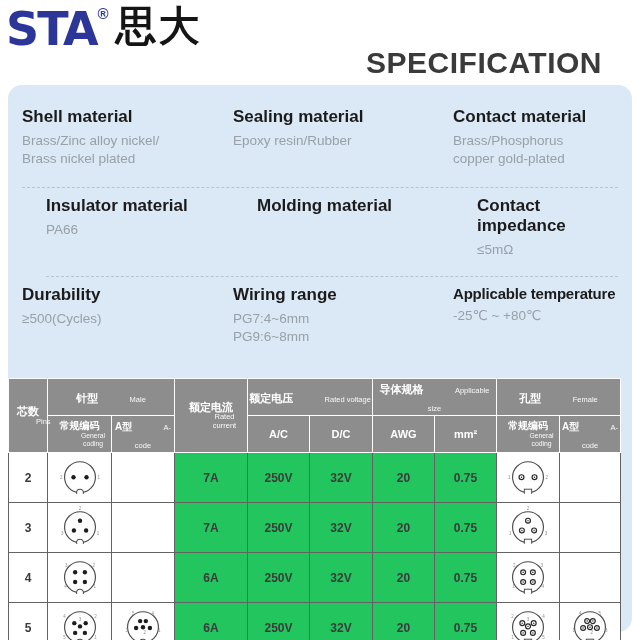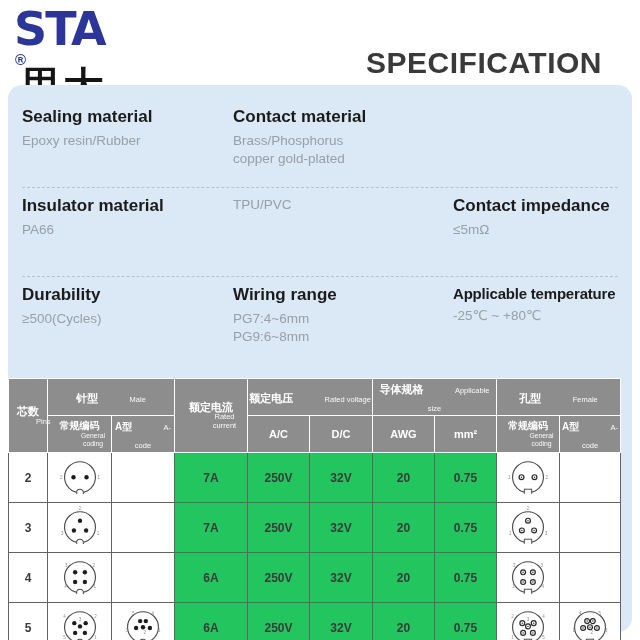--- a/index.html
+++ b/index.html
@@ -1,32 +1,32 @@
 <!DOCTYPE html>
 <html><head>
 <meta charset="utf-8">
 <style>
   html,body{margin:0;padding:0;}
   body{
     width:640px;height:640px;background:#ffffff;position:relative;
     font-family:"Liberation Sans","DejaVu Sans",sans-serif;overflow:hidden;
   }
   
-  .logo{position:absolute;left:14px;top:6px;display:flex;align-items:flex-start;line-height:1;flex-direction:column;}
+  .logo{position:absolute;left:6px;top:6px;display:flex;align-items:flex-start;line-height:1;}
   .logo-sta{font-size:46px;font-weight:bold;color:#2b3698;letter-spacing:-2px;font-family:"DejaVu Sans",sans-serif;}
   .logo-reg{font-size:15px;font-weight:bold;color:#2b3698;margin:0 1px 0 1px;}
   .logo-cjk{font-size:41px;font-weight:bold;color:#151515;margin-left:6px;letter-spacing:2px;font-family:"DejaVu Sans",sans-serif;}
   .heading{position:absolute;right:38px;top:46px;font-size:30px;font-weight:bold;color:#3a3a3a;letter-spacing:0.5px;}
   
   .panel{position:absolute;left:8px;top:85px;width:624px;height:547px;background:#dbe8f5;border-radius:14px;}
   
   .spec-grid{position:absolute;left:14px;top:14px;width:596px;}
   .spec-row{display:grid;grid-template-columns:211px 220px 1fr;box-sizing:border-box;padding-top:8px;}
   .spec-row.r1{height:89px;border-bottom:1px dashed #b6c3cf;}
-  .spec-row.r2{height:89px;border-bottom:1px dashed #b6c3cf;}
+  .spec-row.r2{height:89px;border-bottom:1px dashed #b6c3cf;margin-left:24px;}
   .spec-row.r3{height:92px;}
   .spec-title{font-size:17px;font-weight:bold;color:#1b1b1b;margin-bottom:5px;}
   .spec-item:nth-child(3) .spec-title.long{font-size:15px;letter-spacing:-0.2px;}
   .spec-value{font-size:13.5px;color:#98a0a8;line-height:1.35;white-space:pre-line;}
   
   table.spec-table{position:absolute;left:0;top:293px;width:612px;height:250px;border-collapse:collapse;table-layout:fixed;background:#fff;border:1px solid #636363;}
   thead th{background:#8d8d8d;color:#fff;border:1px solid #fdfdfd;font-weight:normal;padding:0;text-align:center;vertical-align:middle;}
   thead tr{height:25px;}
   .zh{font-size:11px;font-weight:bold;}
   .en{font-size:7.5px;font-weight:normal;opacity:0.95;padding-left:27px;}
@@ -46,36 +46,41 @@
   <span class="logo-sta">STA</span>
   <span class="logo-reg">®</span>
   <span class="logo-cjk">思大</span>
 </div>
 <div class="heading">SPECIFICATION</div>
 
 <div class="panel">
   <div class="spec-grid">
       <div class="spec-row r1">
         <div class="spec-item">
+          <div class="spec-title">Shell material</div>
+          <div class="spec-value">Brass/Zinc alloy nickel/
+Brass nickel plated</div>
+        </div>
+        <div class="spec-item">
           <div class="spec-title">Sealing material</div>
           <div class="spec-value">Epoxy resin/Rubber</div>
         </div>
         <div class="spec-item">
           <div class="spec-title">Contact material</div>
           <div class="spec-value">Brass/Phosphorus
 copper gold-plated</div>
         </div>
       </div>
       <div class="spec-row r2">
         <div class="spec-item">
           <div class="spec-title">Insulator material</div>
           <div class="spec-value">PA66</div>
         </div>
         <div class="spec-item">
-          <div class="spec-value">TPU/PVC</div>
+          <div class="spec-title">Molding material</div>
         </div>
         <div class="spec-item">
           <div class="spec-title">Contact impedance</div>
           <div class="spec-value">≤5mΩ</div>
         </div>
       </div>
       <div class="spec-row r3">
         <div class="spec-item">
           <div class="spec-title">Durability</div>
           <div class="spec-value">≥500(Cycles)</div>

